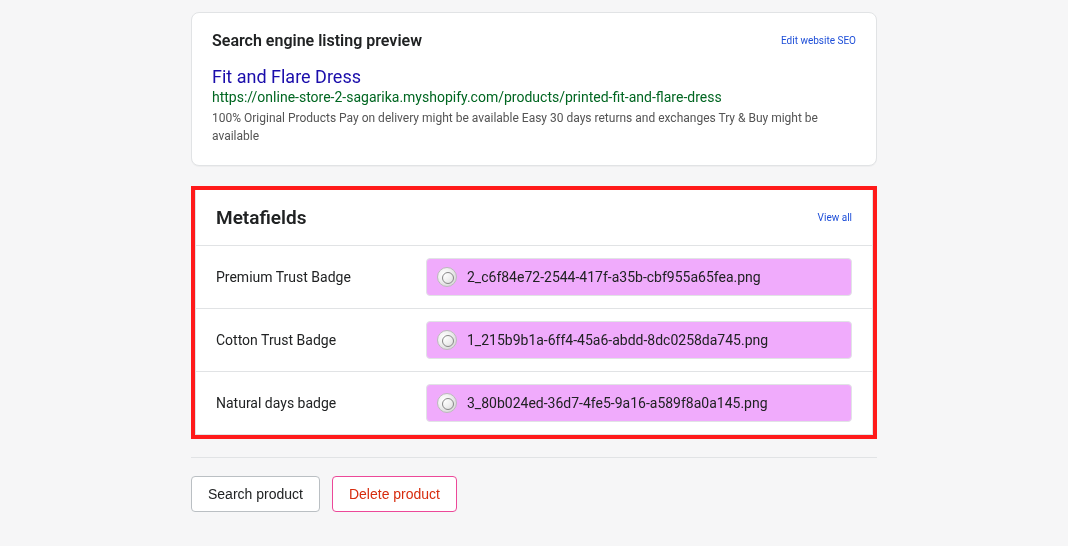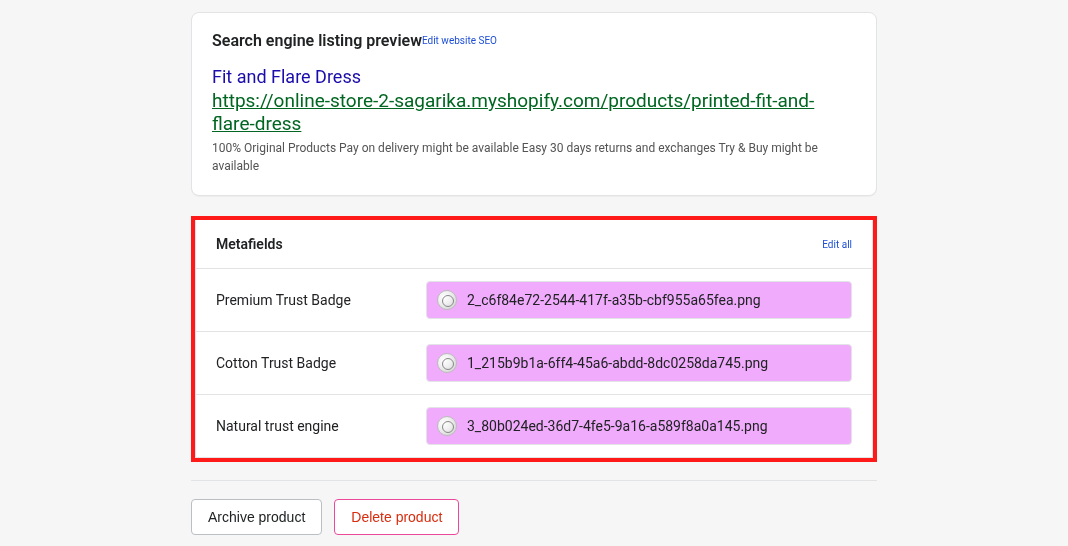--- a/index.html
+++ b/index.html
@@ -17,28 +17,28 @@
     .card {
       background: #fff;
       border: 1px solid #e1e3e5;
       border-radius: 8px;
       box-shadow: 0 1px 0 rgba(0,0,0,0.03);
       padding: 18px 20px 20px 20px;
       margin-top: 12px;
     }
     .card-head {
       display: flex;
-      justify-content: flex-start;
+      justify-content: space-between;
       align-items: center;
       margin-bottom: 16px;
     }
     .card-title { font-size: 16px; font-weight: 600; color: #202223; }
     .link { color: #1d4ed8; font-size: 10px; text-decoration: none; cursor: pointer; }
     .seo-title { color: #1a0dab; font-size: 18px; margin-bottom: 2px; }
-    .seo-url { color: #006621; font-size: 19px; margin-bottom: 4px; text-decoration: underline; }
+    .seo-url { color: #006621; font-size: 14px; margin-bottom: 4px; }
     .seo-desc { color: #545454; font-size: 12px; line-height: 1.5; }
 
     
     .highlight-wrap {
       border: 4px solid #ff1a1a;
       margin-top: 20px;
       background: #fff;
       padding: 0;
     }
     .meta-card {
@@ -46,21 +46,21 @@
       border: 1px solid #e1e3e5;
       border-top: none;
     }
     .meta-head {
       display: flex;
       justify-content: space-between;
       align-items: center;
       padding: 16px 20px;
       border-bottom: 1px solid #e1e3e5;
     }
-    .meta-title { font-size: 14px; font-weight: 600; }
+    .meta-title { font-size: 19px; font-weight: 600; }
     .meta-row {
       display: flex;
       align-items: center;
       padding: 12px 20px;
       border-bottom: 1px solid #e1e3e5;
       justify-content: flex-end;
     }
     .meta-row:last-child { border-bottom: none; }
     .meta-label { width: 210px; color: #202223; font-size: 14px; }
     .meta-value {
@@ -118,50 +118,50 @@
     </div>
     <div class="seo-title">Fit and Flare Dress</div>
     <div class="seo-url">https://online-store-2-sagarika.myshopify.com/products/printed-fit-and-flare-dress</div>
     <div class="seo-desc">100% Original Products Pay on delivery might be available Easy 30 days returns and exchanges Try &amp; Buy might be available</div>
   </div>
 
   <div class="highlight-wrap">
     <div class="meta-card">
       <div class="meta-head">
         <div class="meta-title">Metafields</div>
-        <a class="link">Edit all</a>
+        <a class="link">View all</a>
       </div>
 
       <div class="meta-row">
         <div class="meta-label">Premium Trust Badge</div>
         <div class="meta-value">
           <span class="thumb"></span>
           <span>2_c6f84e72-2544-417f-a35b-cbf955a65fea.png</span>
         </div>
       </div>
 
       <div class="meta-row">
         <div class="meta-label">Cotton Trust Badge</div>
         <div class="meta-value">
           <span class="thumb"></span>
           <span>1_215b9b1a-6ff4-45a6-abdd-8dc0258da745.png</span>
         </div>
       </div>
 
       <div class="meta-row">
-        <div class="meta-label">Natural trust engine</div>
+        <div class="meta-label">Natural days badge</div>
         <div class="meta-value">
           <span class="thumb"></span>
           <span>3_80b024ed-36d7-4fe5-9a16-a589f8a0a145.png</span>
         </div>
       </div>
 
     </div>
   </div>
 
   <div class="divider"></div>
 
   <div class="actions">
-    <button class="btn btn-default">Archive product</button>
+    <button class="btn btn-default">Search product</button>
     <button class="btn btn-danger">Delete product</button>
   </div>
 
 </div>
 
 </body></html>

